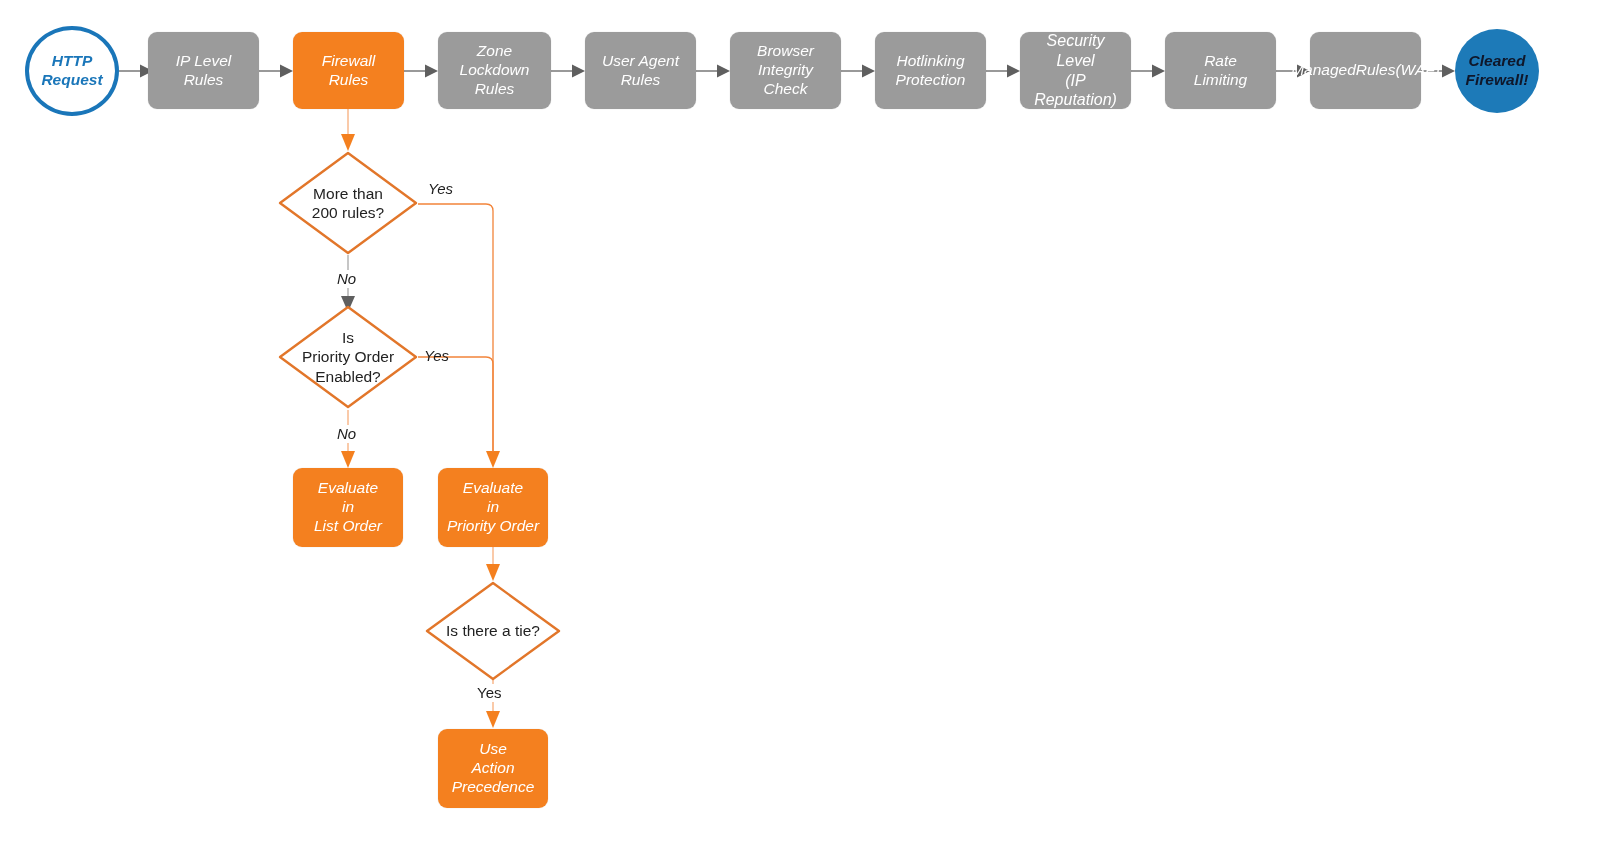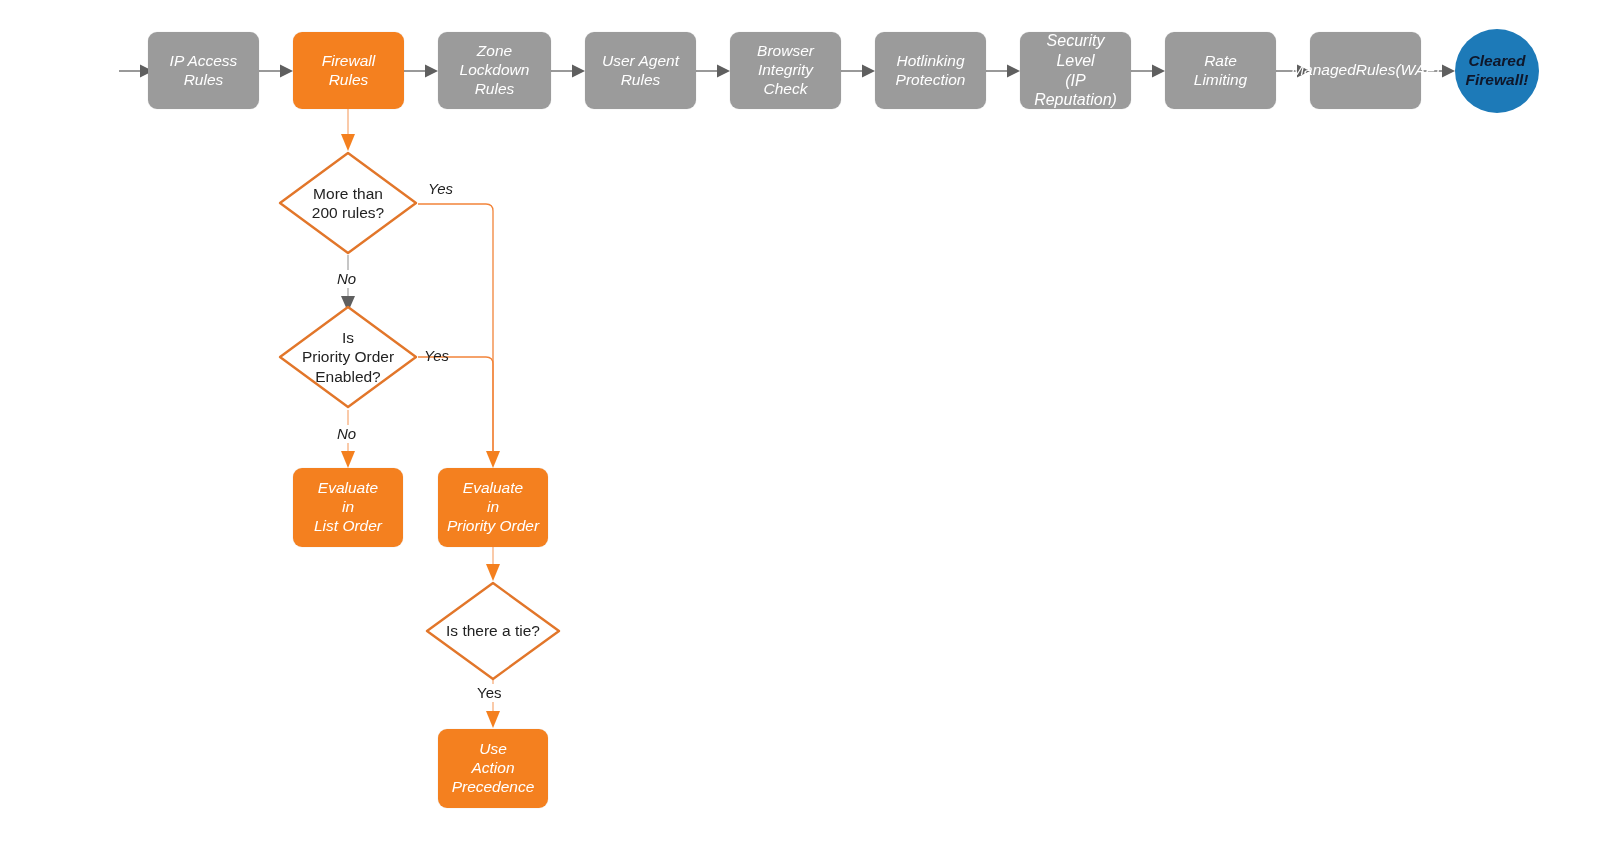--- a/index.html
+++ b/index.html
@@ -181,23 +181,27 @@
       <polygon class="ah-orange" points="486,564 500,564 493,581"></polygon>
     </g>
 
     <g>
       <line class="ln-orange-pale" x1="493" y1="680" x2="493" y2="684"></line>
       <line class="ln-orange-pale" x1="493" y1="702" x2="493" y2="712"></line>
       <polygon class="ah-orange" points="486,711 500,711 493,728"></polygon>
     </g>
   </svg>
 
+  <div class="node circle start" style="left:25px; top:26px; width:94px; height:90px; flex-direction:column;">
+    <span>HTTP</span>
+    <span>Request</span>
+  </div>
 
   <div class="node proc grey" style="left:148px; top:32px; width:111px; height:77px; flex-direction:column;">
-    <span>IP Access</span>
+    <span>IP Level</span>
     <span>Rules</span>
   </div>
 
   <div class="node proc orange" style="left:293px; top:32px; width:111px; height:77px; flex-direction:column;text-align:right;">
     <span>Firewall</span>
     <span>Rules</span>
   </div>
 
   <div class="node proc grey" style="left:438px; top:32px; width:113px; height:77px; flex-direction:column;">
     <span>Zone</span>

